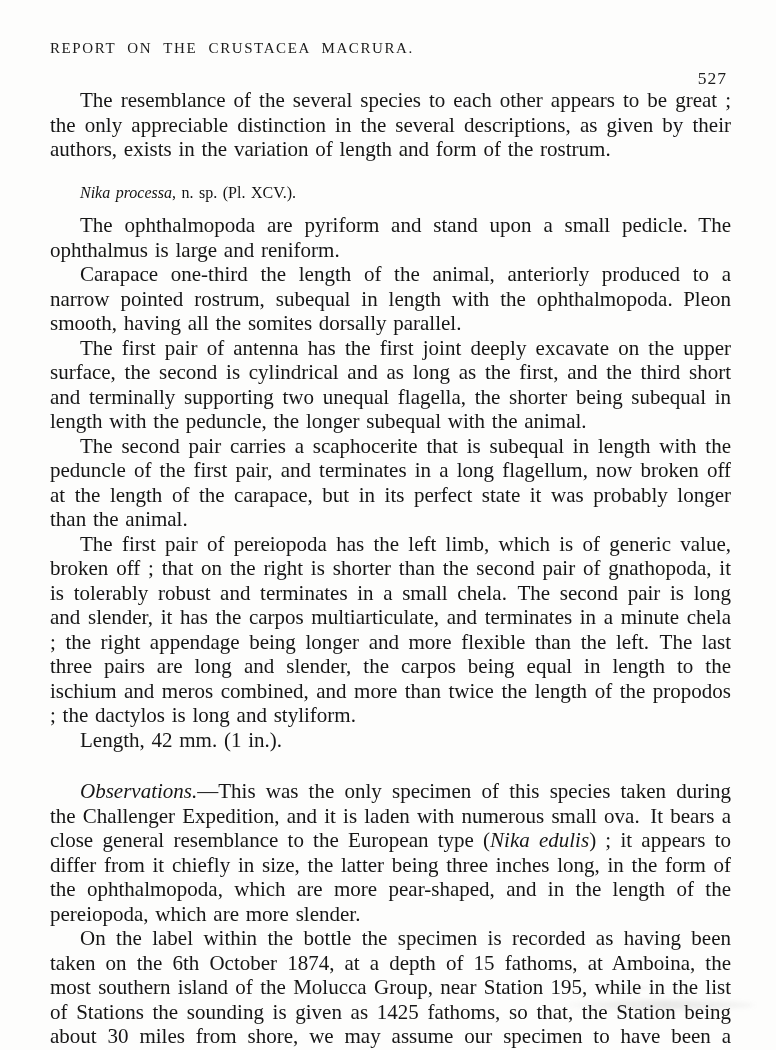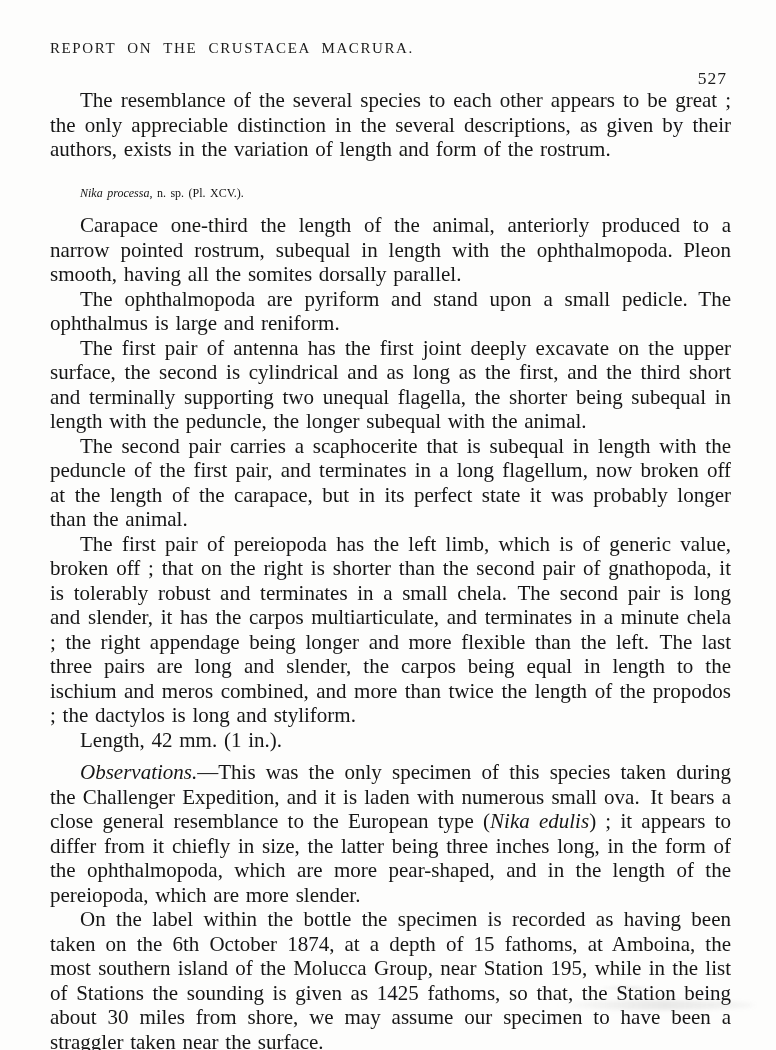--- a/index.html
+++ b/index.html
@@ -49,27 +49,27 @@
     margin: 0;
     font-size: 21px;
     line-height: 24.5px;
     text-align: justify;
     text-indent: 30px;
     word-spacing: 1.5px;
     color: #161616;
   }
   p.species-heading {
     margin: 19px 0 8px 0;
-    font-size: 12px;
+    font-size: 16px;
     line-height: 24.5px;
     text-indent: 30px;
     word-spacing: 1.5px;
   }
   p.obs-lead {
-    margin-top: 8px;
+    margin-top: 27px;
   }
   .it { font-style: italic; }
   .scan-smudge {
     position: absolute;
     left: 555px;
     top: 1000px;
     width: 200px;
     height: 10px;
     background: linear-gradient(90deg,
       rgba(120,120,120,0.00) 0%,
@@ -97,23 +97,23 @@
 
     <div class="running-head">
       <span class="running-title">REPORT ON THE CRUSTACEA MACRURA.</span>
       <span class="page-number">527</span>
     </div>
 
     <p class="body-para">The resemblance of the several species to each other appears to be great ; the only appreciable distinction in the several descriptions, as given by their authors, exists in the variation of length and form of the rostrum.</p>
 
     <p class="species-heading"><span class="it">Nika processa</span><span>, n. sp. (Pl. XCV.).</span></p>
 
+    <p class="body-para">The ophthalmopoda are pyriform and stand upon a small pedicle. The ophthalmus is large and reniform.</p>
+
     <p class="body-para">Carapace one-third the length of the animal, anteriorly produced to a narrow pointed rostrum, subequal in length with the ophthalmopoda. Pleon smooth, having all the somites dorsally parallel.</p>
-
-    <p class="body-para">The ophthalmopoda are pyriform and stand upon a small pedicle. The ophthalmus is large and reniform.</p>
 
     <p class="body-para">The first pair of antenna has the first joint deeply excavate on the upper surface, the second is cylindrical and as long as the first, and the third short and terminally supporting two unequal flagella, the shorter being subequal in length with the peduncle, the longer subequal with the animal.</p>
 
     <p class="body-para">The second pair carries a scaphocerite that is subequal in length with the peduncle of the first pair, and terminates in a long flagellum, now broken off at the length of the carapace, but in its perfect state it was probably longer than the animal.</p>
 
 
     <p class="body-para">The first pair of pereiopoda has the left limb, which is of generic value, broken off ; that on the right is shorter than the second pair of gnathopoda, it is tolerably robust and terminates in a small chela. The second pair is long and slender, it has the carpos multiarticulate, and terminates in a minute chela ; the right appendage being longer and more flexible than the left. The last three pairs are long and slender, the carpos being equal in length to the ischium and meros combined, and more than twice the length of the propodos ; the dactylos is long and styliform.</p>
 
     <p class="body-para">Length, 42 mm. (1 in.).</p>
 

